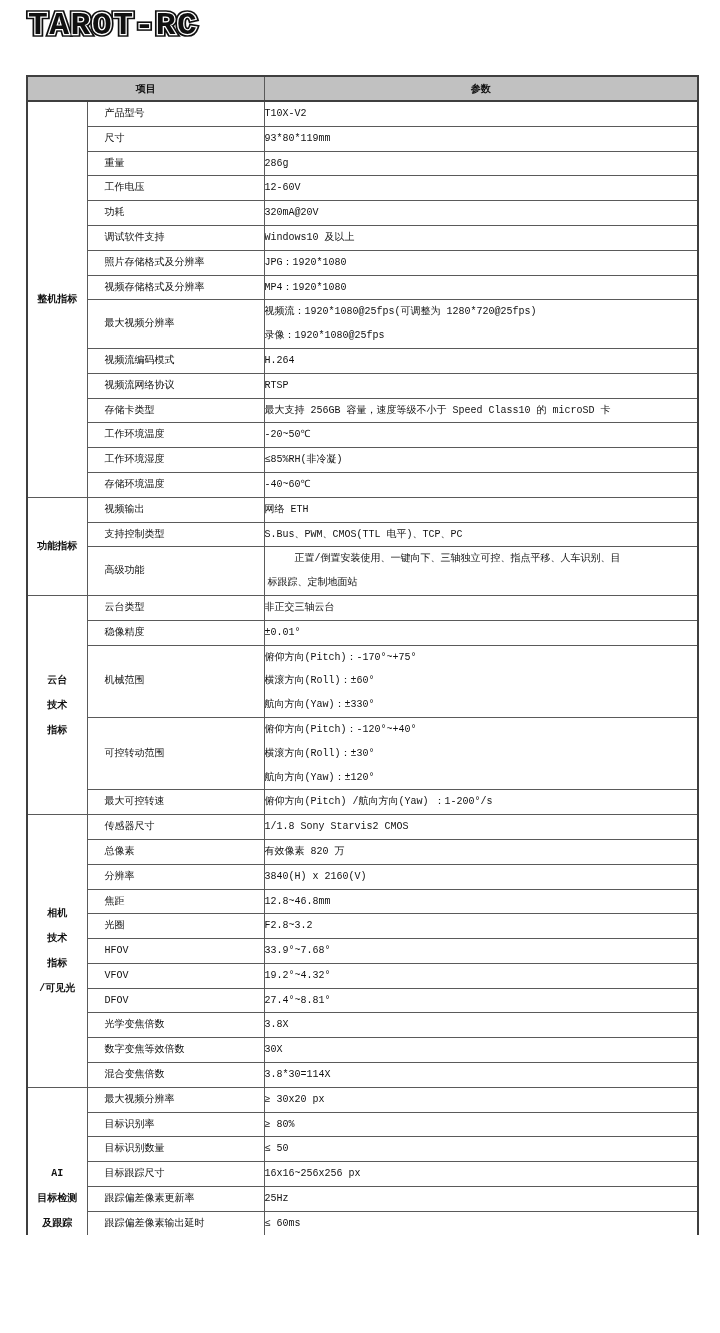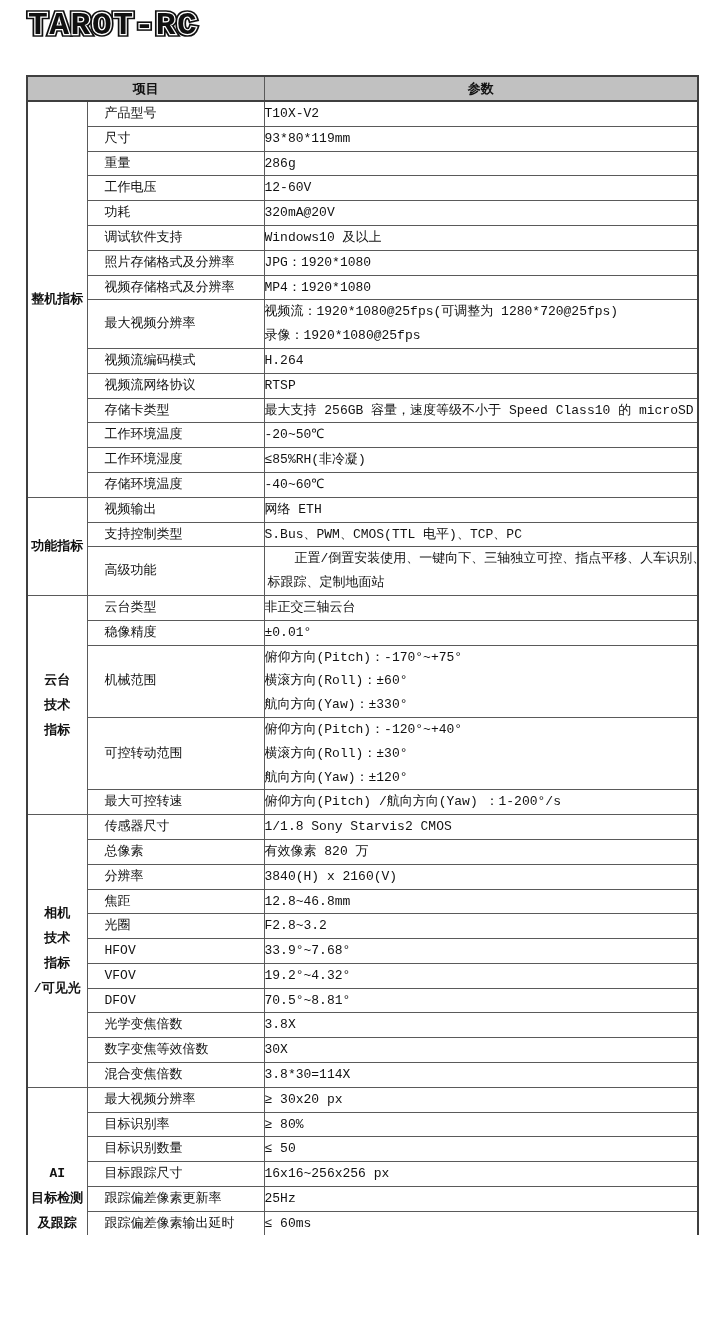--- a/index.html
+++ b/index.html
@@ -45,21 +45,21 @@
   .logo .l2{-webkit-text-stroke:2.5px #ffffff;color:#ffffff;}
   .logo .l3{color:#101010;}
   
   .spec-table{
     position:absolute;
     left:26px;
     top:75px;
     width:671px;
     border-collapse:collapse;
     table-layout:fixed;
-    font-size:13px;
+    font-size:10px;
     color:var(--text);
   }
   .spec-table th,
   .spec-table td{
     border:1px solid var(--border-inner);
     vertical-align:middle;
     overflow:hidden;
   }
   .spec-table{border:2px solid var(--border-outer);}
   .spec-table thead th{
@@ -314,21 +314,21 @@
         </tr>
         <tr>
           <td class="name-cell">VFOV</td>
           <td class="value-cell">
             <div class="vline">19.2°~4.32°</div>
           </td>
         </tr>
         <tr>
           <td class="name-cell">DFOV</td>
           <td class="value-cell">
-            <div class="vline">70.5°~8.81°</div>
+            <div class="vline">27.4°~8.81°</div>
           </td>
         </tr>
         <tr>
           <td class="name-cell">光学变焦倍数</td>
           <td class="value-cell">
             <div class="vline">3.8X</div>
           </td>
         </tr>
         <tr>
           <td class="name-cell">数字变焦等效倍数</td>

